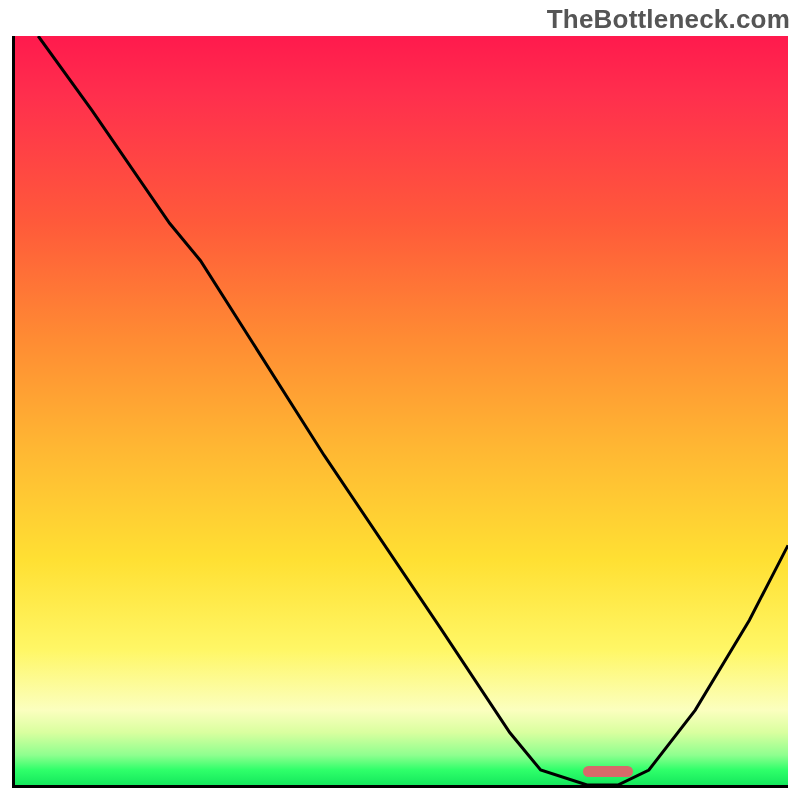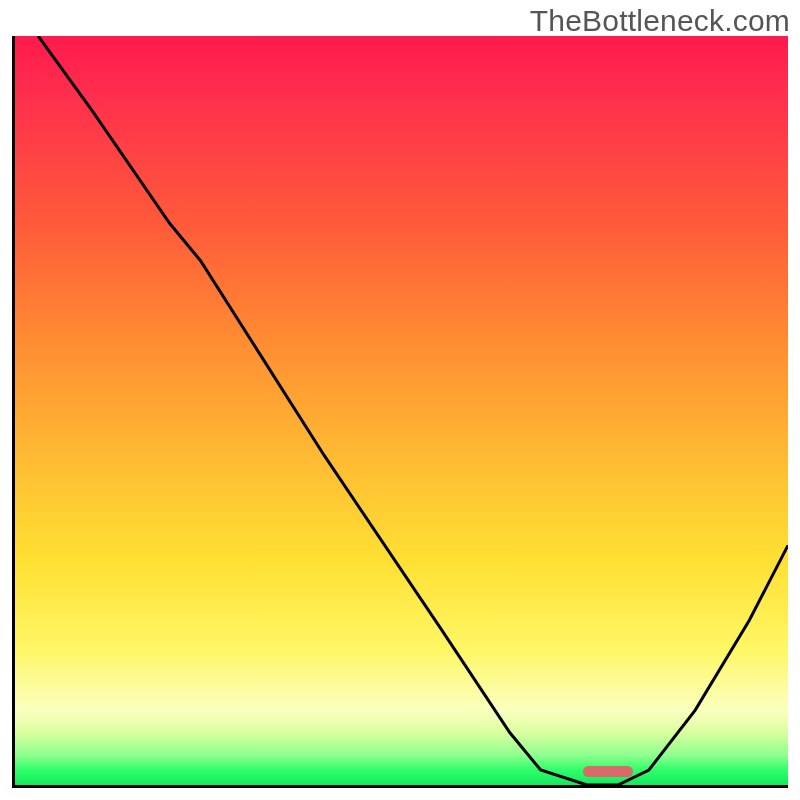--- a/index.html
+++ b/index.html
@@ -13,22 +13,22 @@
   }
   .frame {
     position: relative;
     width: 800px;
     height: 800px;
   }
   .watermark {
     position: absolute;
     top: 4px;
     right: 10px;
-    font-size: 30px;
-    font-weight: 400;
+    font-size: 26px;
+    font-weight: 700;
     color: #555555;
     letter-spacing: 0.2px;
   }
   .plot {
     position: absolute;
     left: 12px;
     top: 36px;
     width: 776px;
     height: 752px;
     border: 3px solid #000000;

